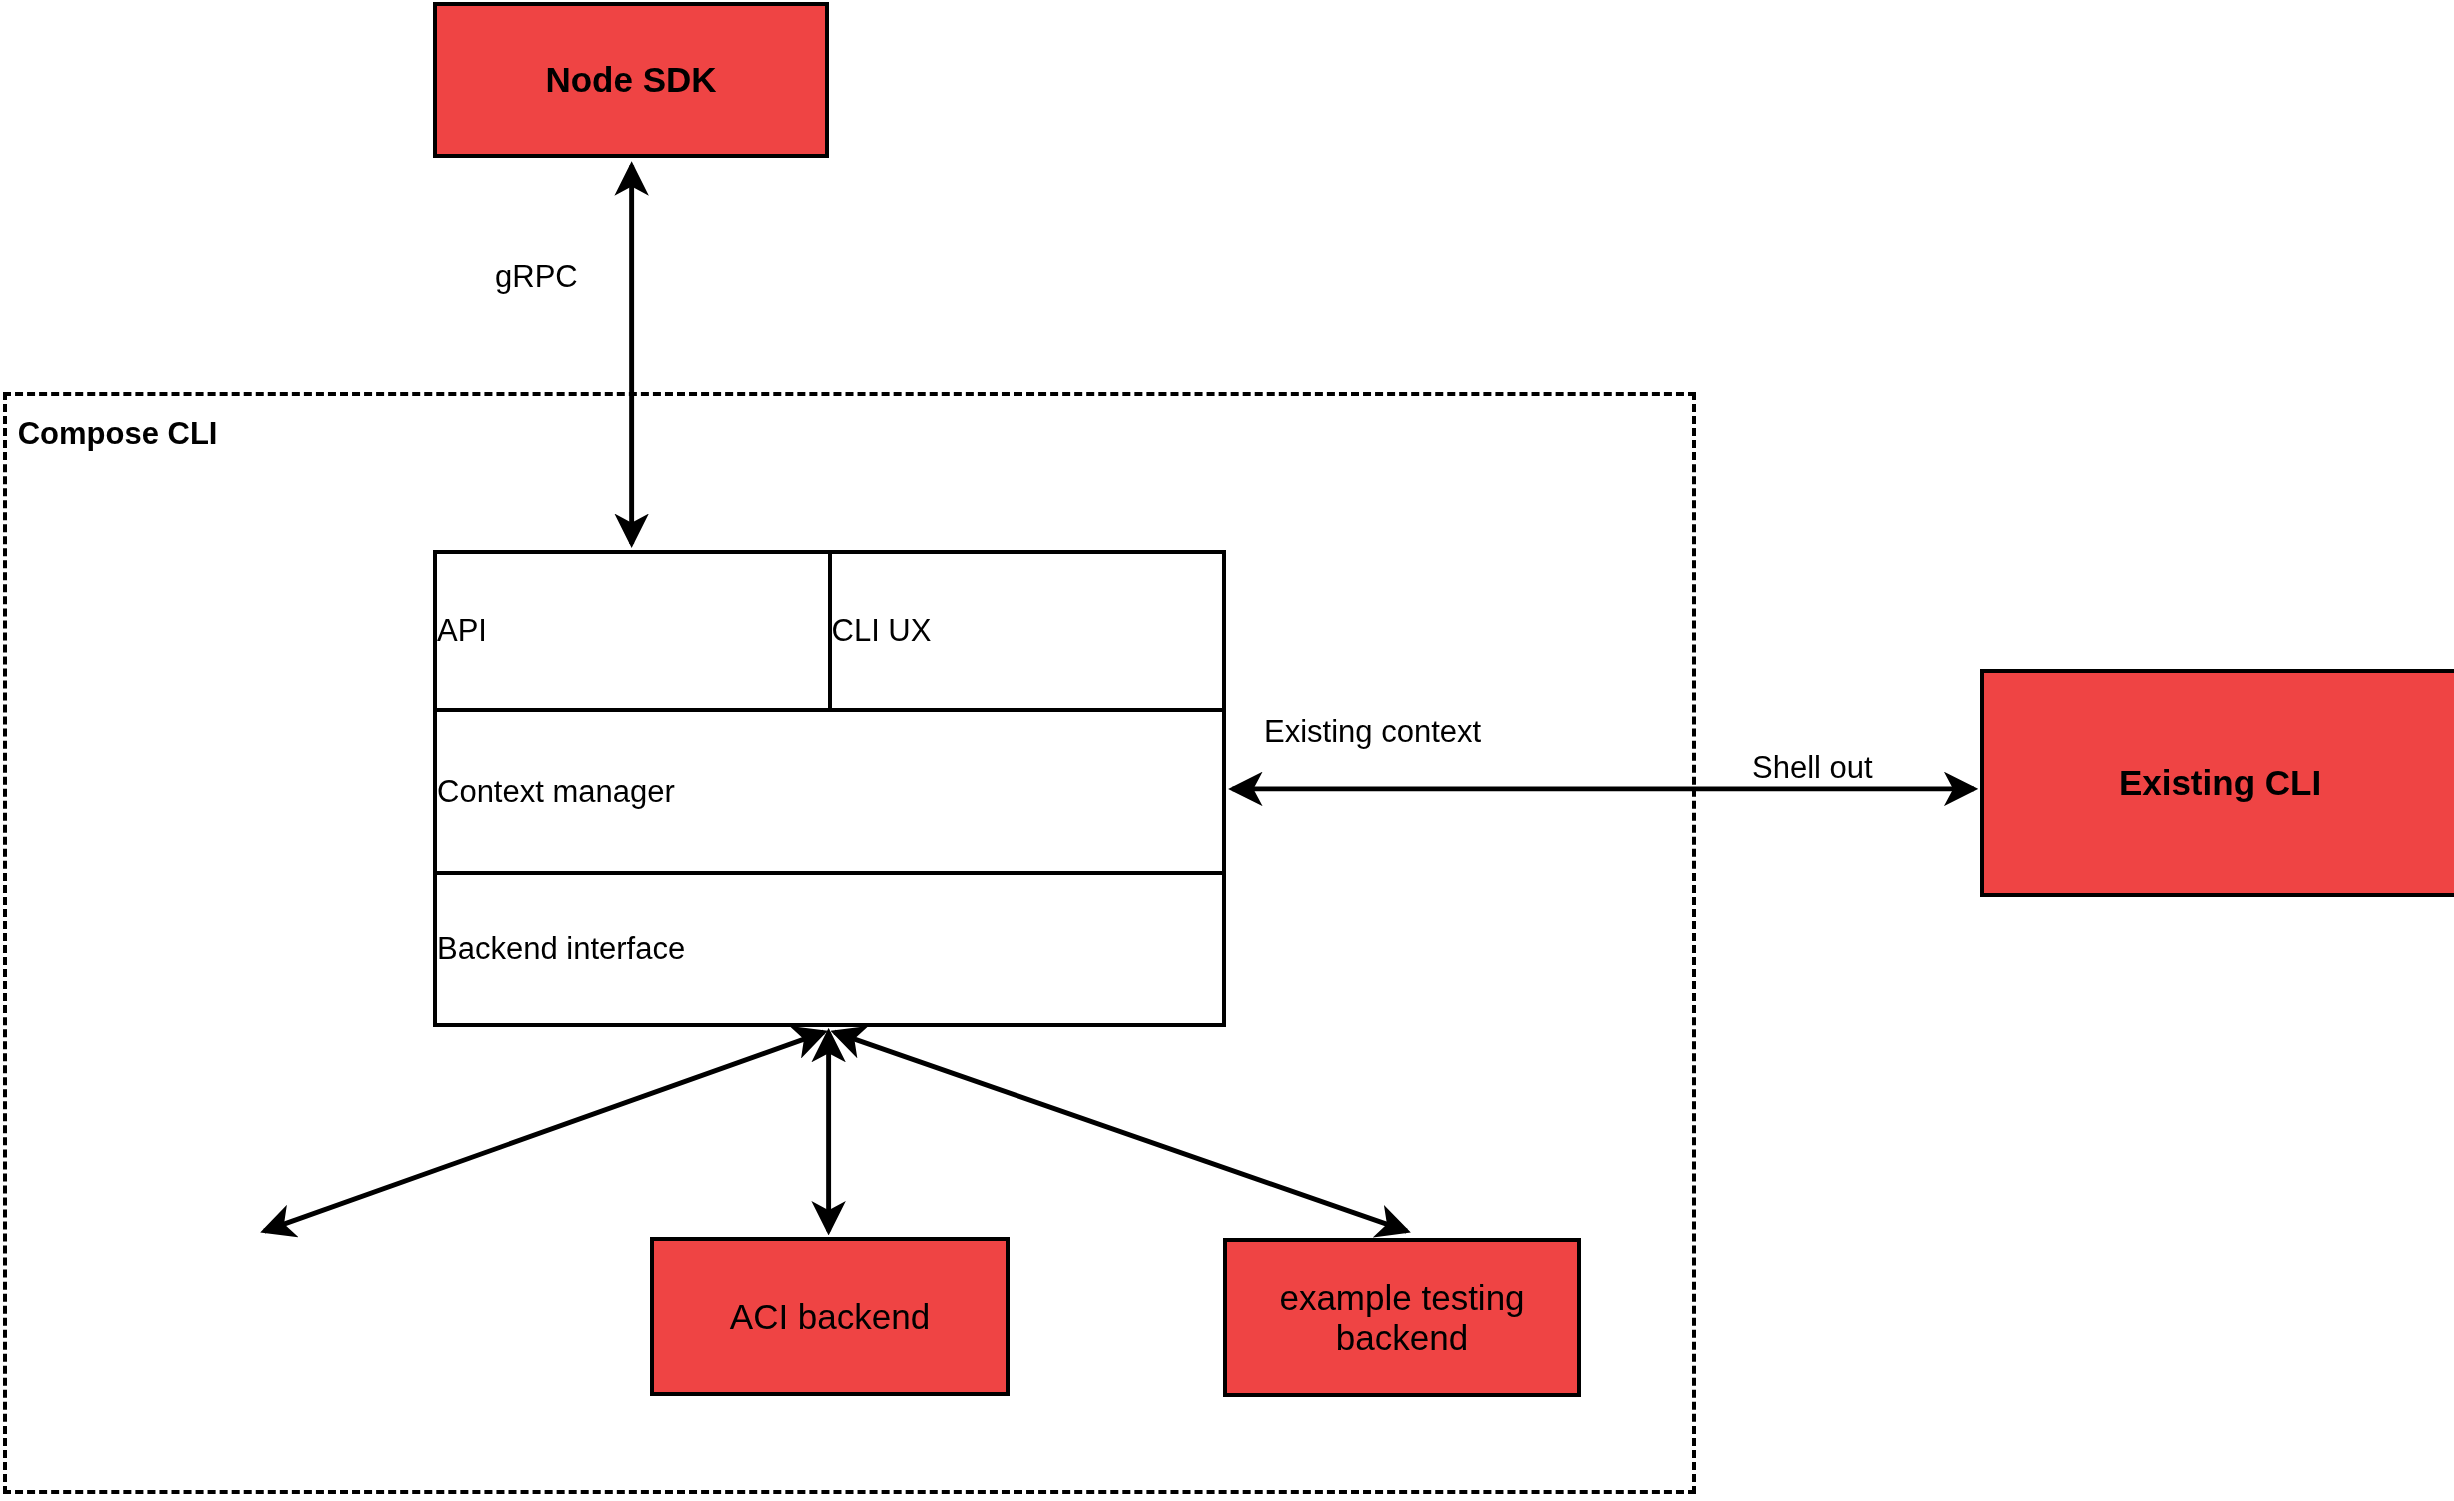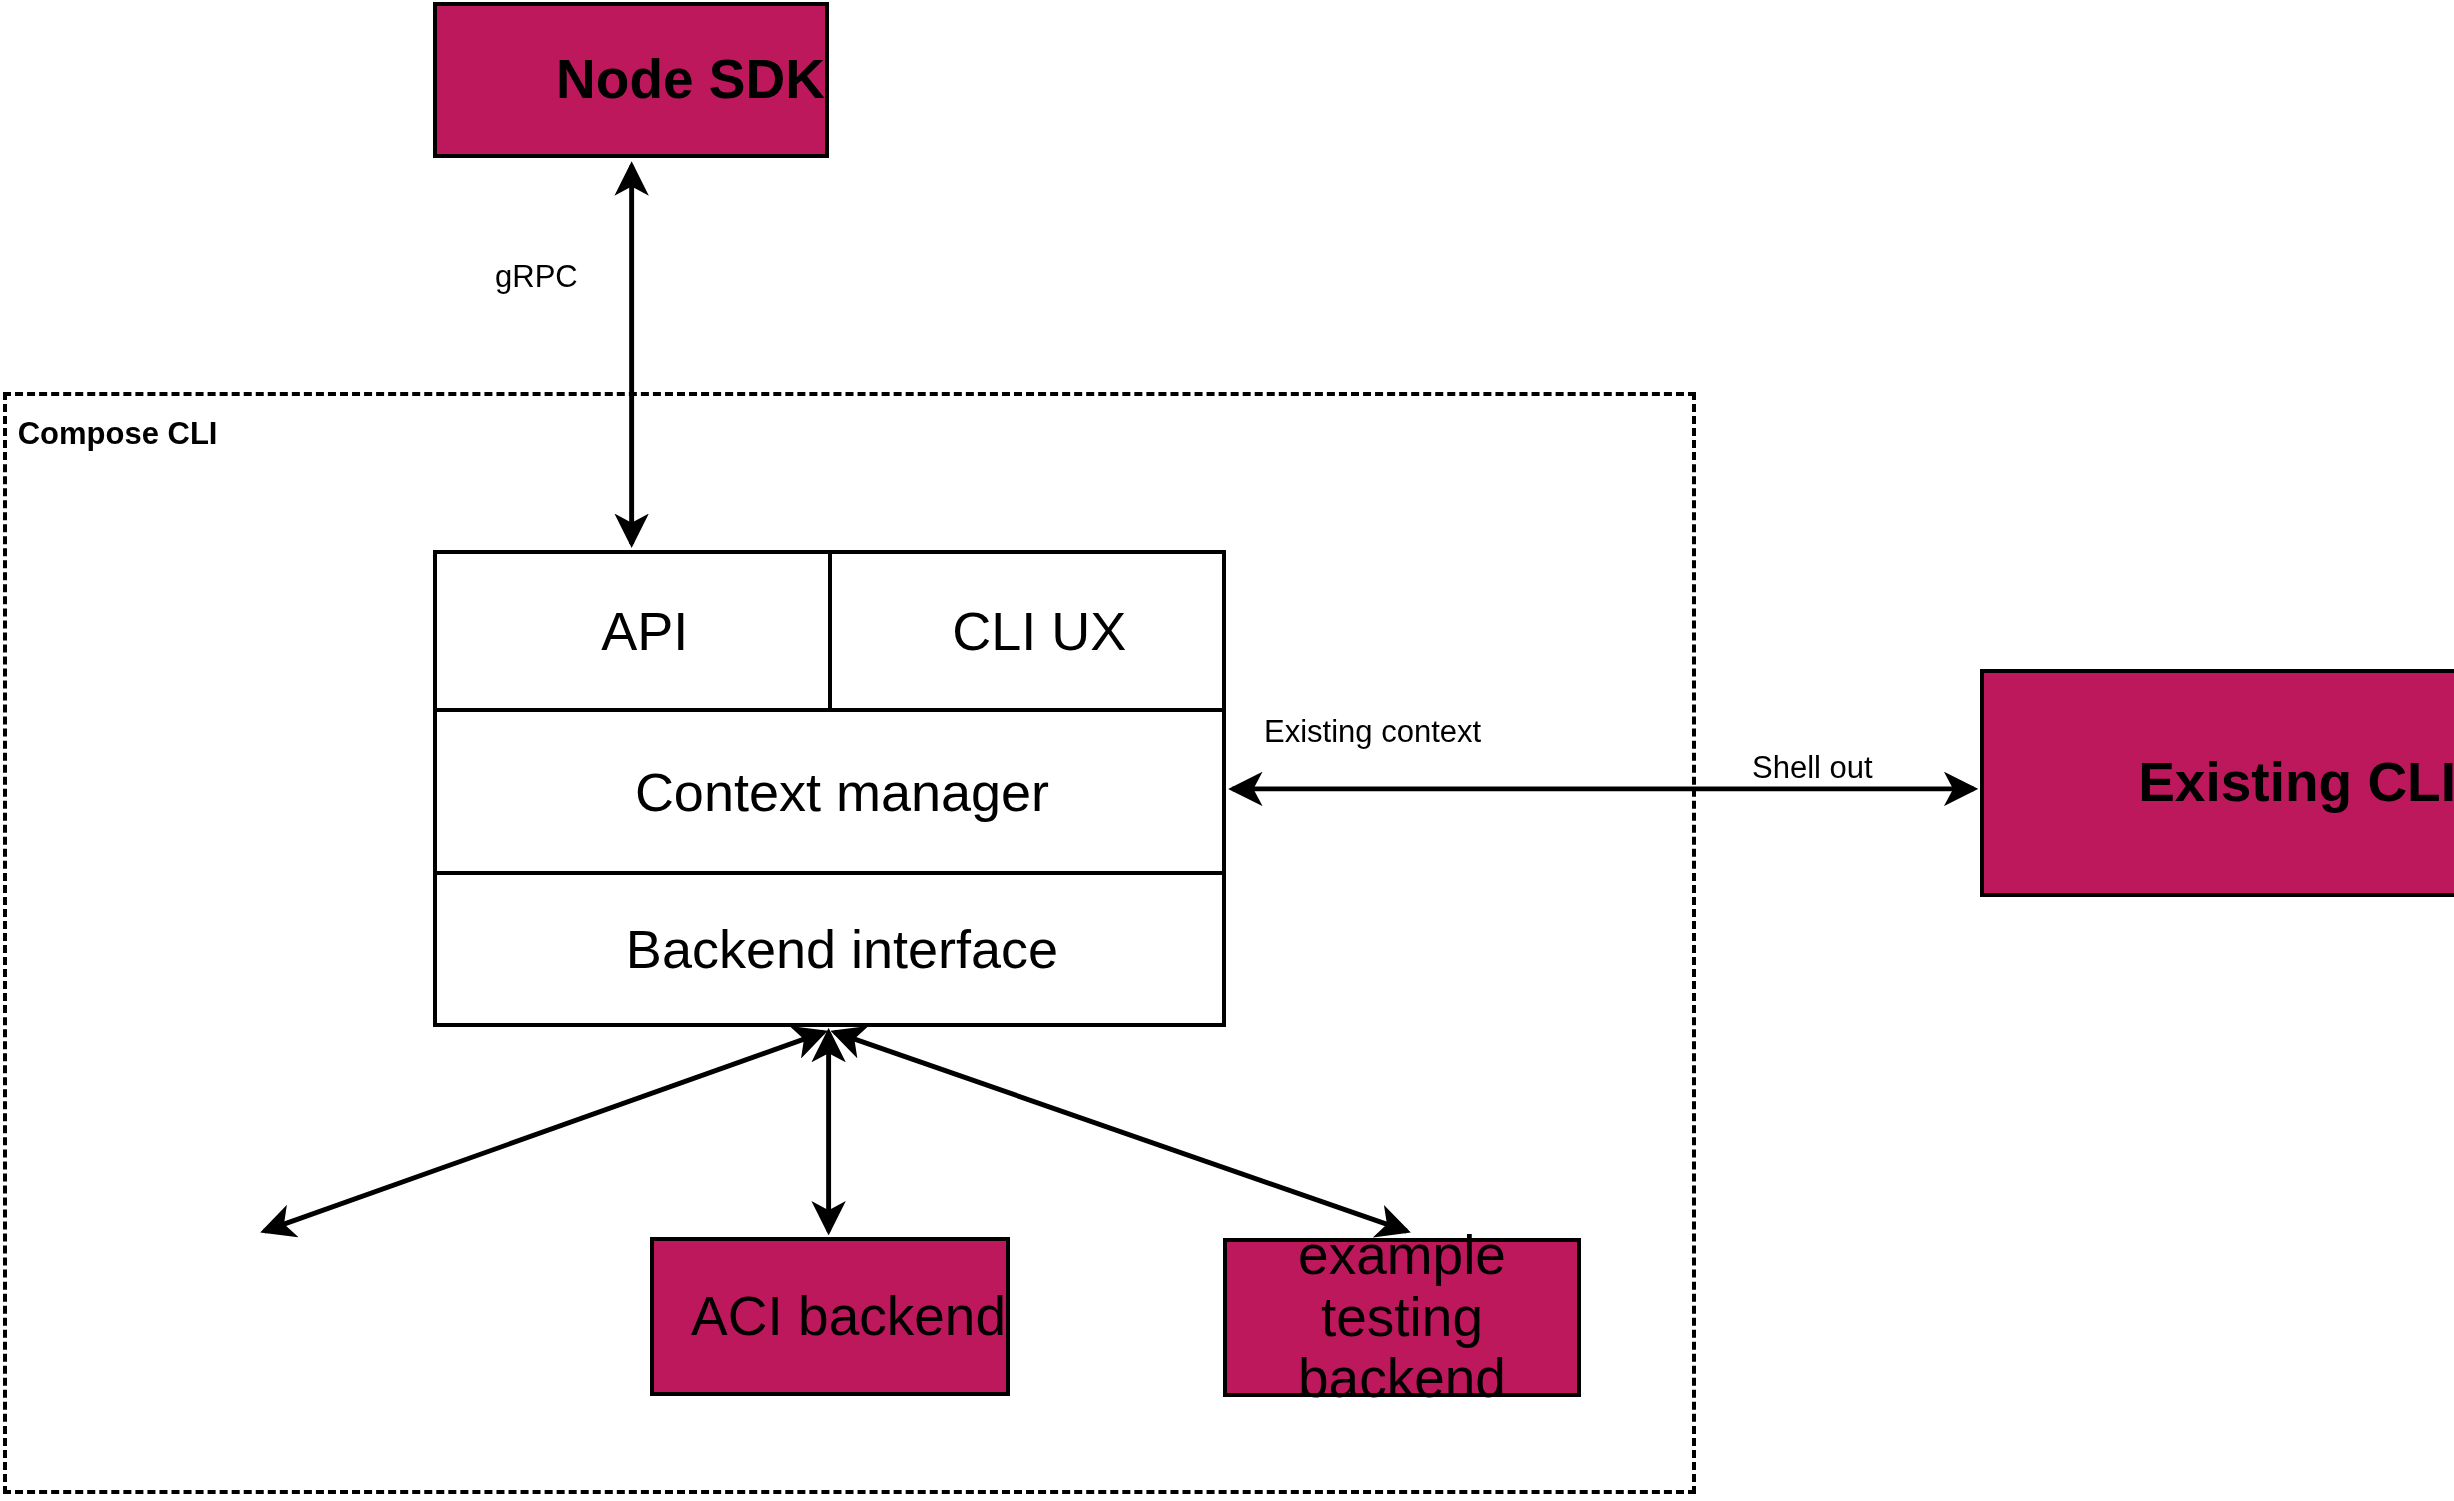--- a/index.html
+++ b/index.html
@@ -14,26 +14,26 @@
     background: #ffffff;
     font-family: "Liberation Sans", sans-serif;
     color: #000000;
     overflow: hidden;
   }
   
   .box {
     position: absolute;
     box-sizing: border-box;
     border: 4.9px solid #000000;
-    background: #be185d;
+    background: #ef4444;
     display: flex;
     align-items: center;
-    justify-content: flex-end;
+    justify-content: center;
     text-align: center;
-    font-size: 55px;
+    font-size: 35px;
     line-height: 1.12;
     z-index: 3;
   }
   .box.bold { font-weight: bold; }
 
   
   .group {
     position: absolute;
     box-sizing: border-box;
     border: 4.9px dashed #000000;
@@ -61,26 +61,25 @@
   .panel-row {
     display: flex;
     flex-direction: row;
     border-bottom: 4.9px solid #000000;
     box-sizing: border-box;
   }
   .panel-row:last-child { border-bottom: none; }
   .panel-cell {
     display: flex;
     align-items: center;
-    justify-content: center;
+    justify-content: flex-start;
     text-align: center;
-    font-size: 54px;
+    font-size: 31px;
     box-sizing: border-box;
     border-right: 4.9px solid #000000;
-    padding-left: 25px;
   }
   .panel-cell:last-child { border-right: none; }
 
   
   .edge-label {
     position: absolute;
     font-size: 31px;
     white-space: nowrap;
     z-index: 4;
     text-align: center;

